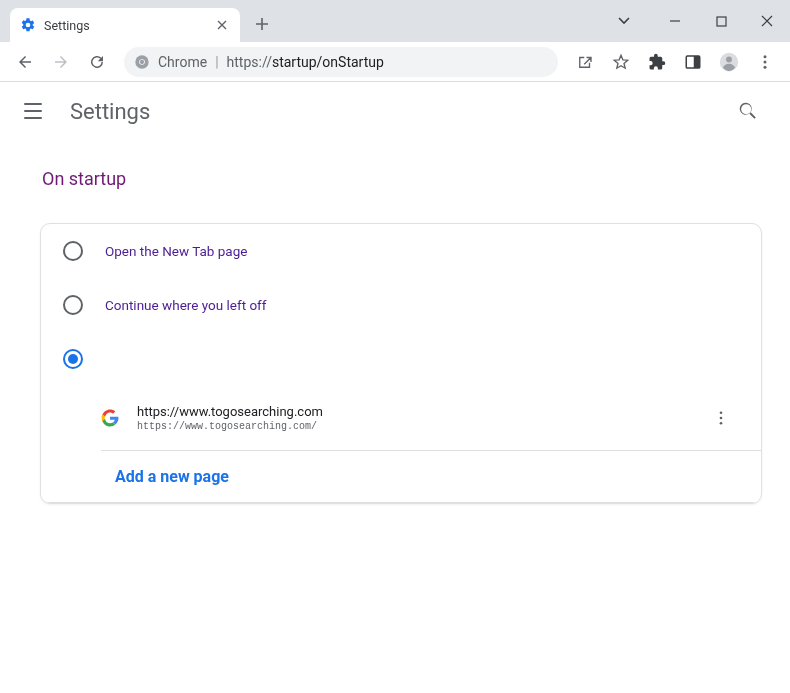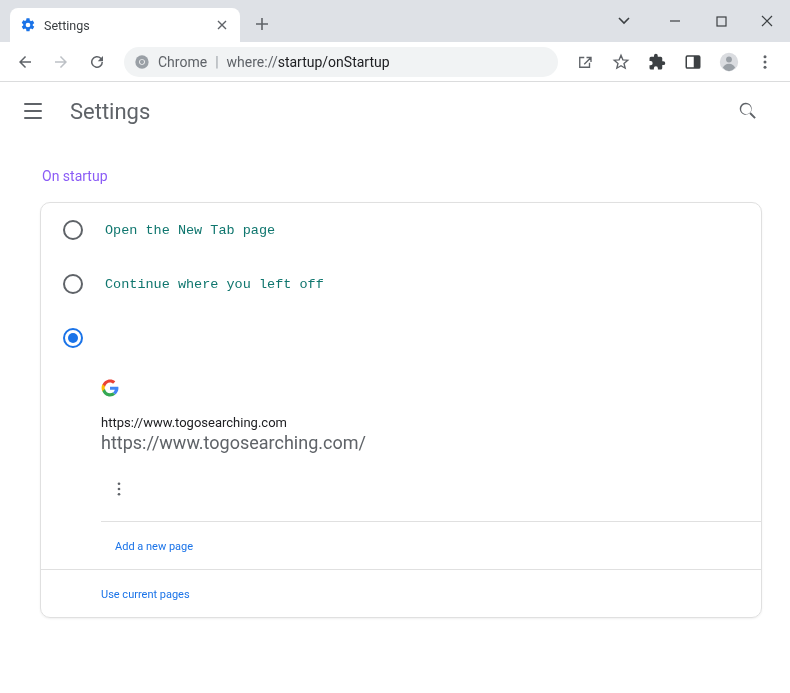--- a/index.html
+++ b/index.html
@@ -82,51 +82,51 @@
   }
   .hamburger { width:24px; height:24px; display:flex; flex-direction:column; justify-content:center; gap:5px; cursor:pointer; padding:2px; }
   .hamburger span { height:2px; background:#5f6368; border-radius:1px; width:18px; }
   .settings-title { font-size:22px; color:#5f6368; font-weight:400; flex:1; }
   .search-btn { width:40px; height:40px; display:flex; align-items:center; justify-content:center; cursor:pointer; color:#5f6368; border-radius:50%; }
 
   
   .content {
     padding: 6px 28px 0 40px;
   }
-  .section-label { font-size:14px; color:#8b5cf6; margin: 22px 0 18px 2px; }
+  .section-label { font-size:18px; color:#701a75; margin: 22px 0 34px 2px; }
   .card {
     border: 1px solid #e0e0e0;
     border-radius: 10px;
     box-shadow: 0 1px 2px rgba(60,64,67,0.08);
     overflow:hidden;
   }
   .radio-row {
     display:flex; align-items:center; gap:22px; padding: 17px 22px;
     cursor:pointer;
   }
   .radio-outer {
     width:20px; height:20px; border:2px solid #5f6368; border-radius:50%;
     display:flex; align-items:center; justify-content:center; flex-shrink:0;
   }
   .radio-outer.selected { border-color:#1a73e8; }
   .radio-inner { width:10px; height:10px; background:#1a73e8; border-radius:50%; }
-  .radio-label { font-size:13.5px; color:#0f766e;font-family:Liberation Mono, monospace; }
+  .radio-label { font-size:13.5px; color:#4c1d95; }
   .separator { height:1px; background:#e0e0e0; margin-left:60px; }
   .page-row {
-    display:flex; align-items:flex-start; padding: 14px 22px 14px 60px; gap:18px;flex-direction:column;
+    display:flex; align-items:center; padding: 14px 22px 14px 60px; gap:18px;
   }
   .page-favicon { width:18px; height:18px; }
   .page-text { flex:1; }
   .page-title { font-size:13px; color:#202124; }
-  .page-url { font-size:18px; color:#5f6368; margin-top:2px; }
+  .page-url { font-size:10px; color:#5f6368; margin-top:2px;font-family:Liberation Mono, monospace; }
   .more-btn { width:36px; height:36px; display:flex; align-items:center; justify-content:center; cursor:pointer; color:#5f6368; border-radius:50%; }
   .link-row {
     padding: 16px 22px 16px 74px; cursor:pointer;
   }
-  .link-blue { color:#1a73e8; font-size:11px; font-weight:400; }
+  .link-blue { color:#1a73e8; font-size:16px; font-weight:700; }
 
   svg { display:block; }
 </style>
 </head>
 <body>
 
 <div class="titlebar">
   <div class="tab">
     <span class="tab-favicon">
       <svg width="16" height="16" viewBox="0 0 24 24">
@@ -189,21 +189,21 @@
   <div class="omnibox">
     <span>
       <svg width="16" height="16" viewBox="0 0 24 24">
           <circle cx="12" cy="12" r="10" fill="#9aa0a6"></circle>
           <circle cx="12" cy="12" r="4.2" fill="#fff"></circle>
           <circle cx="12" cy="12" r="3.2" fill="#9aa0a6"></circle>
         </svg>
     </span>
     <span class="chrome-label">Chrome</span>
     <span class="sep">|</span>
-    <span><span>where://</span><span class="url-dark">startup/onStartup</span></span>
+    <span><span>https://</span><span class="url-dark">startup/onStartup</span></span>
   </div>
 
   <div class="right-icons">
     <div class="tbtn">
       <svg width="18" height="18" viewBox="0 0 24 24">
           <path fill="none" stroke="#5f6368" stroke-width="1.8" d="M14 6l6 0-0 6M20 6l-9 9M11 6H5v13h13v-6"></path>
         </svg>
     </div>
     <div class="tbtn">
       <svg width="18" height="18" viewBox="0 0 24 24">
@@ -296,18 +296,15 @@
     </div>
 
     <div class="separator"></div>
 
     <div class="link-row">
       <span class="link-blue">Add a new page</span>
     </div>
 
     <div class="separator" style="margin-left:0"></div>
 
-    <div class="link-row" style="padding-left:60px">
-      <span class="link-blue">Use current pages</span>
-    </div>
 
   </div>
 </div>
 
 </body></html>

